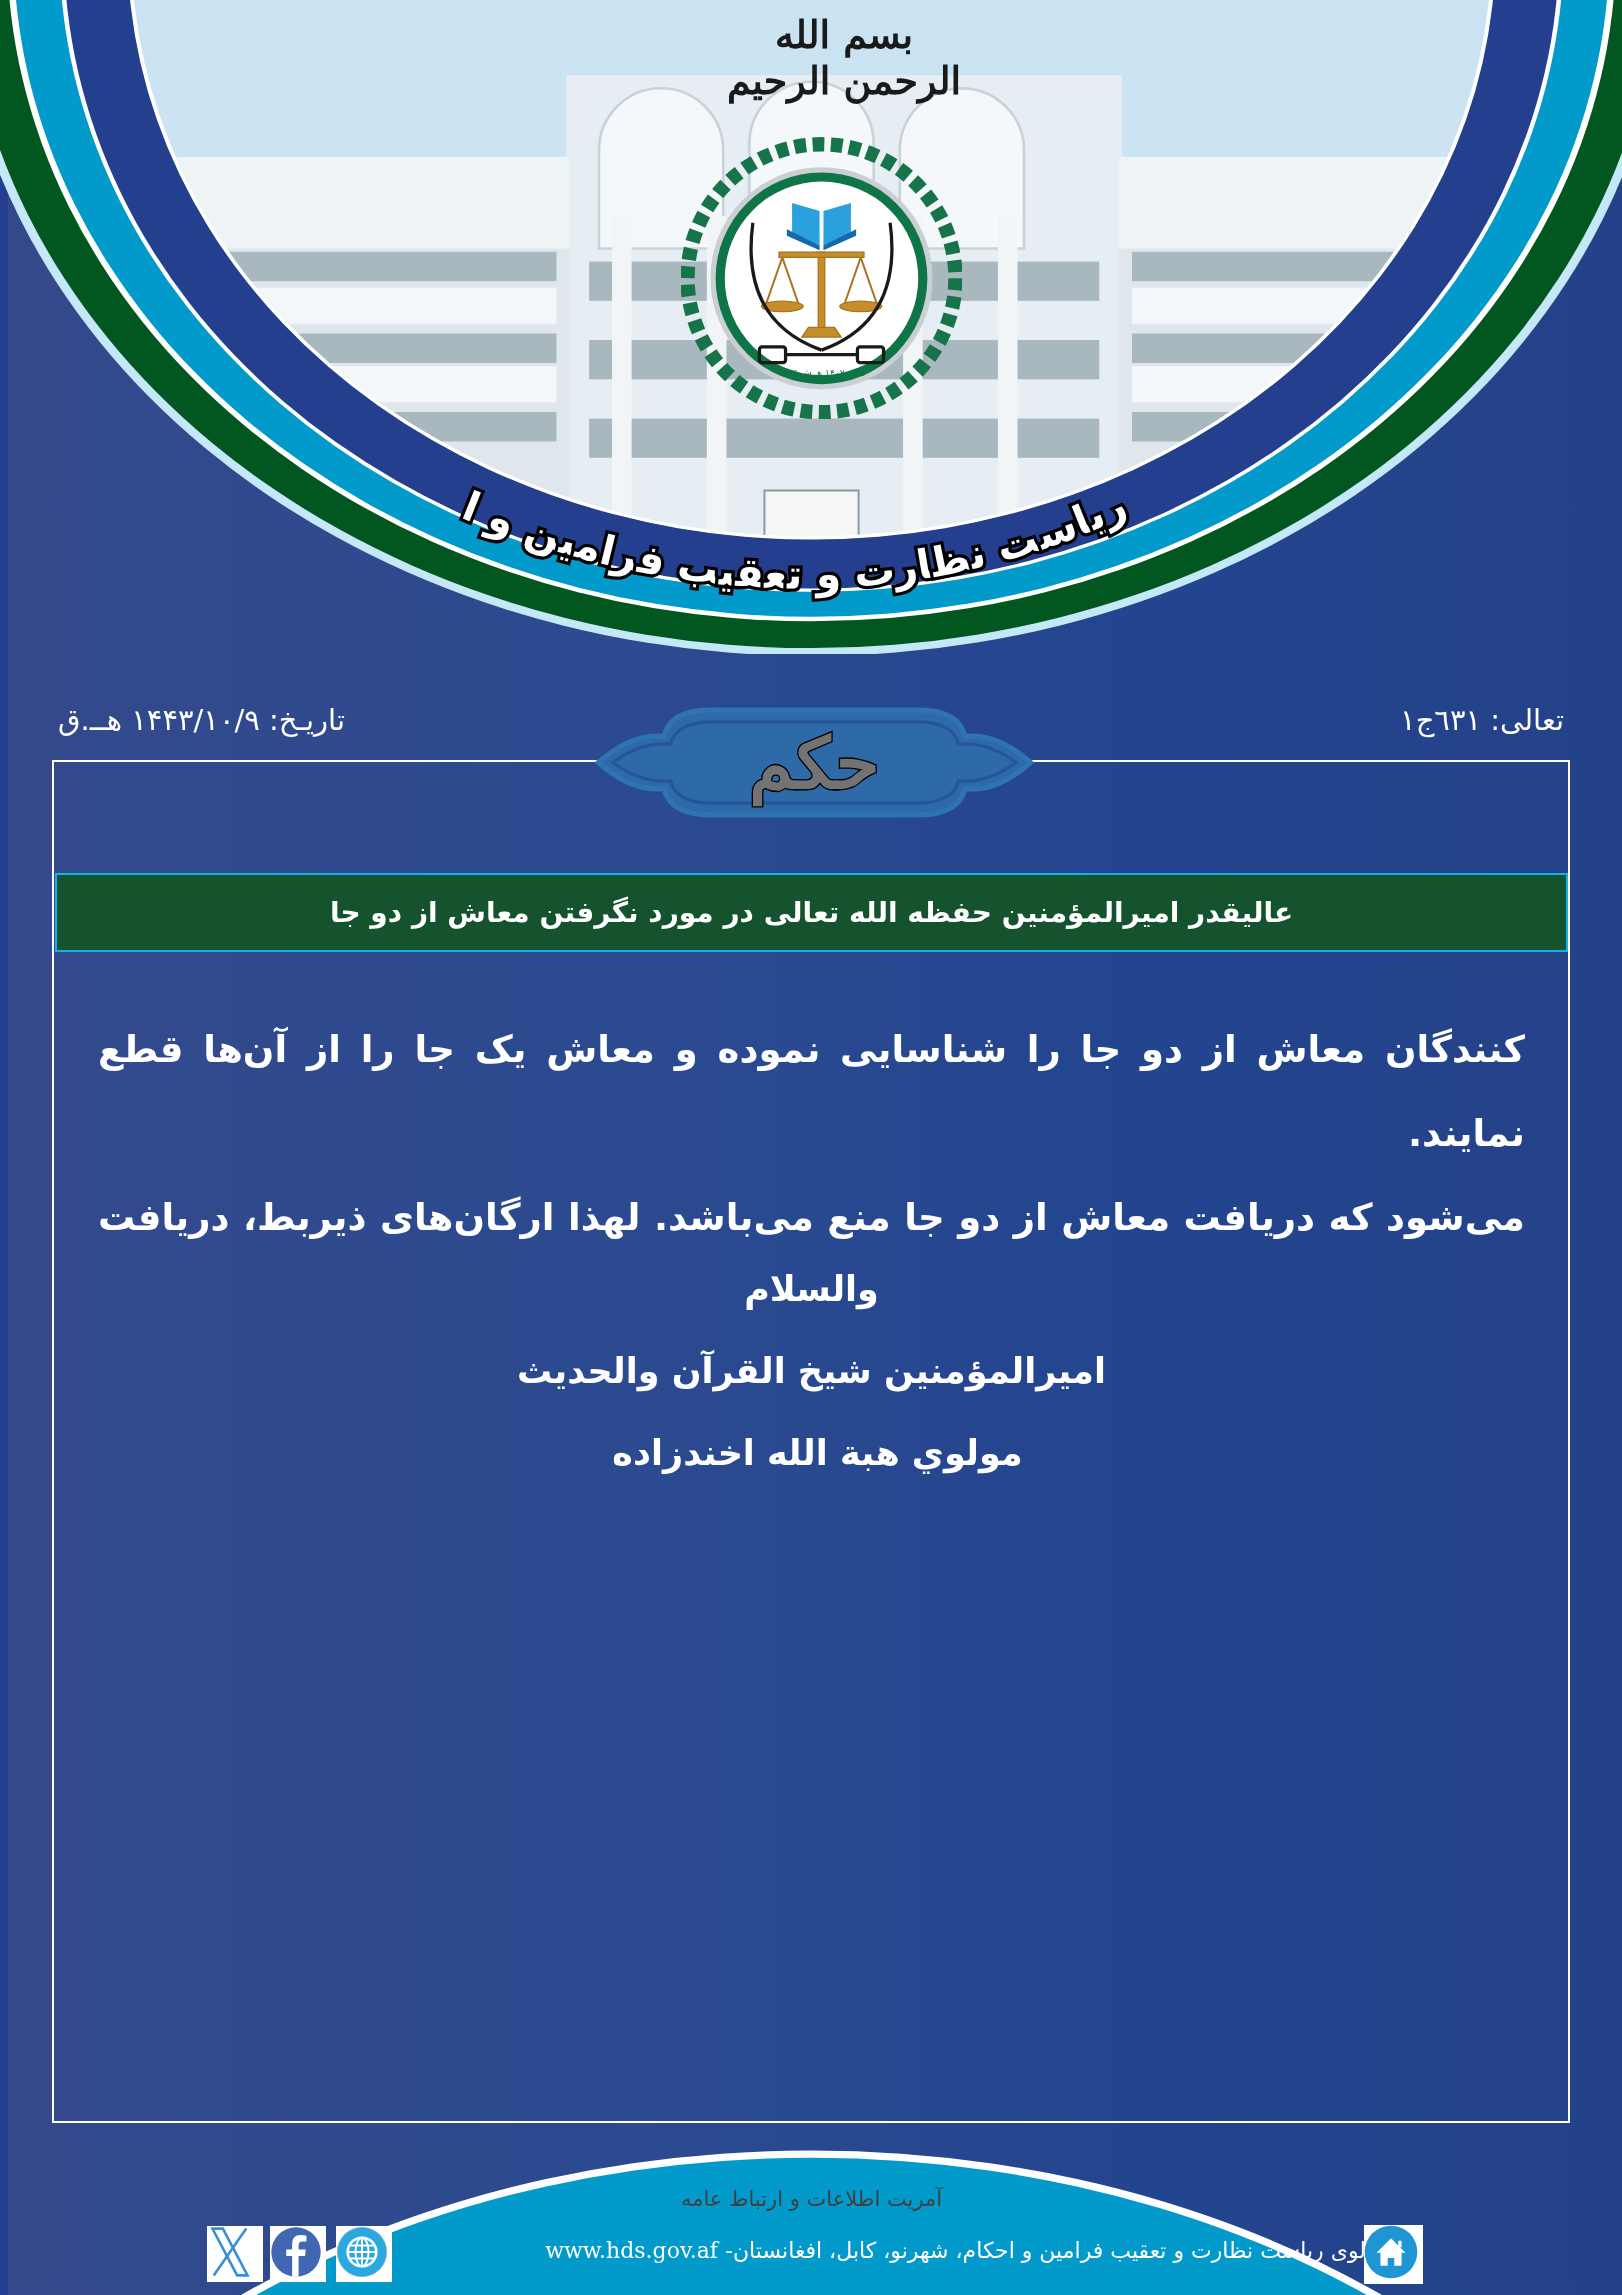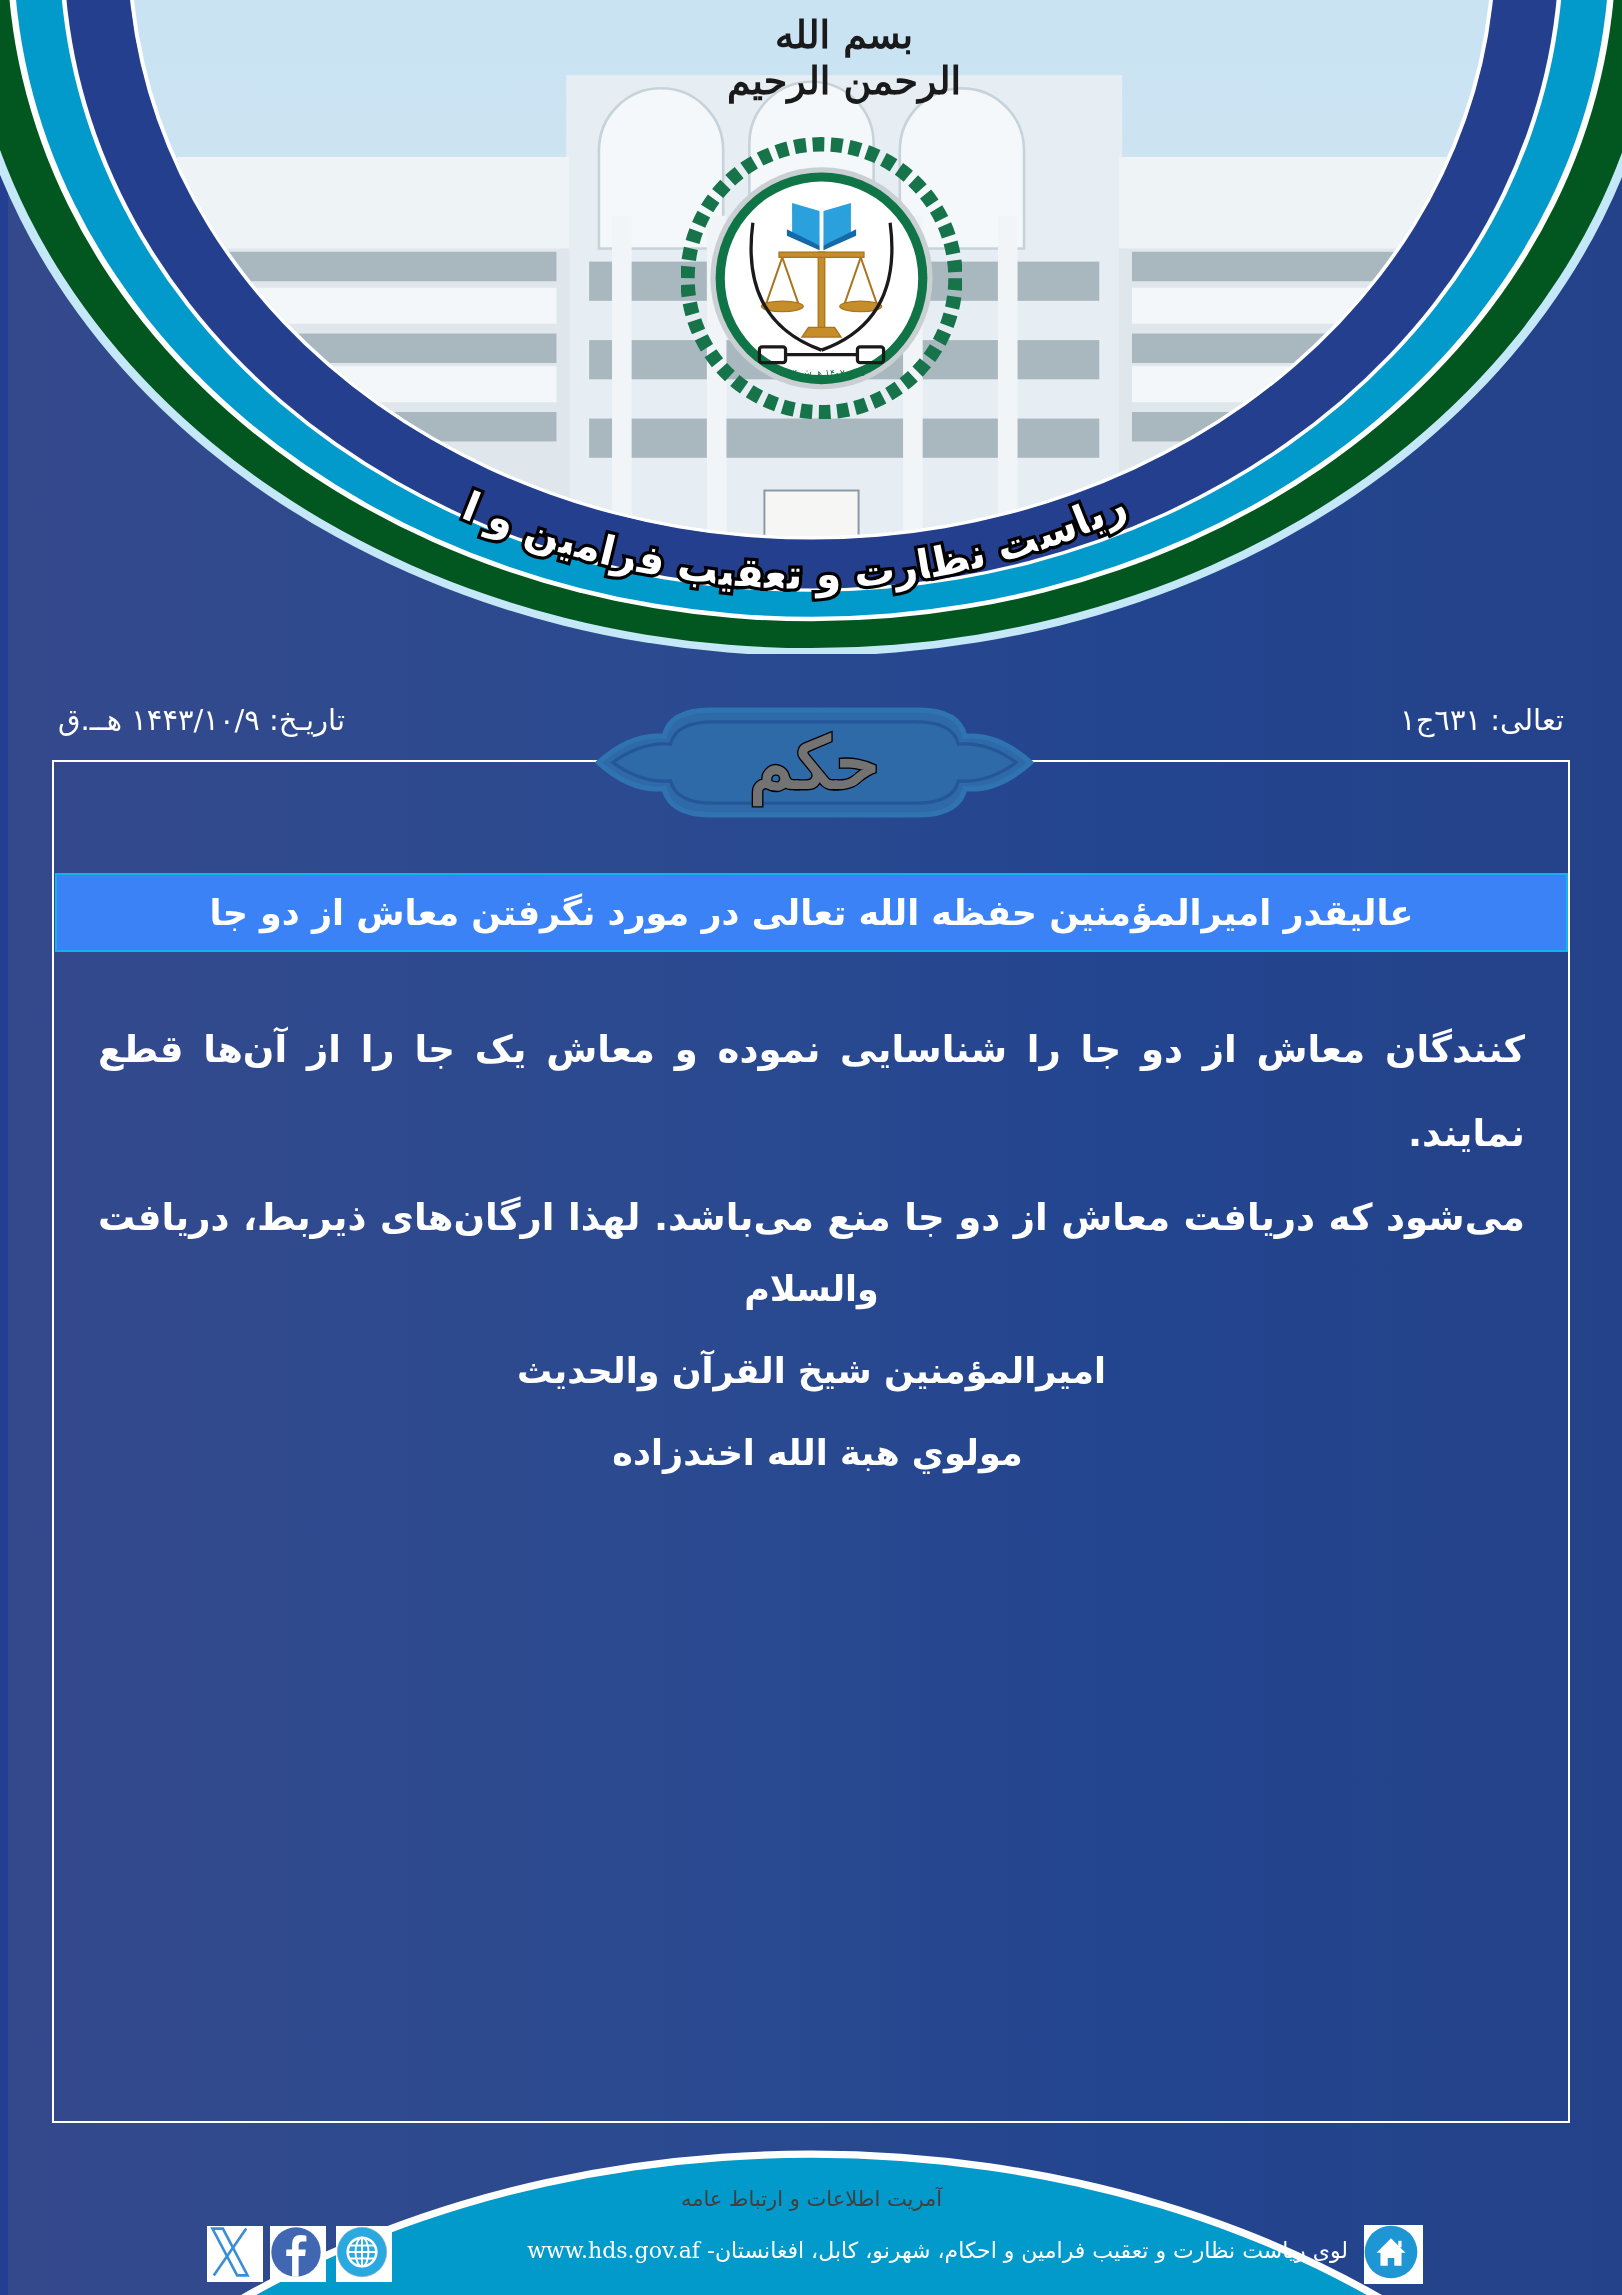--- a/index.html
+++ b/index.html
@@ -47,23 +47,23 @@
       position: absolute; left: 0; top: 0; width: 445px; height: 131px;
       display: flex; align-items: center; justify-content: center;
       font-size: 71px; font-weight: bold; color: #737373;
       font-family: "DejaVu Serif", serif;
       -webkit-text-stroke: 2.6px #000;
       paint-order: stroke fill;
       direction: rtl;
     }
     .subject-bar {
       position: absolute; left: 55px; top: 873px; width: 1513px; height: 79px;
-      background: #3b82f6; border: 2.6px solid #11b3e8;
+      background: #14532d; border: 2.6px solid #11b3e8;
       display: flex; align-items: center; justify-content: center;
-      font-size: 35px; font-weight: bold; direction: rtl;
+      font-size: 28px; font-weight: bold; direction: rtl;
     }
     .body-text {
       position: absolute; left: 98px; top: 1008px; width: 1427px;
       direction: rtl; text-align: justify; text-align-last: justify;
       font-size: 37px; font-weight: bold; line-height: 84px;
     }
     .body-text p { text-align: justify; text-align-last: justify; }
     .closing {
       position: absolute; left: 0; width: 1623px; text-align: center; direction: rtl;
       font-size: 35px; font-weight: bold;
@@ -73,21 +73,21 @@
     .closing.sig2 { top: 1433px; padding-left: 12px; }
 
     
     .footer { position: absolute; left: 0; top: 2146px; width: 1623px; height: 149px; overflow: hidden; }
     .footer svg { position: absolute; left: 0; top: 0; }
     .footer-dept {
       position: absolute; left: 0; top: 41px; width: 1623px; text-align: center;
       font-size: 21px; direction: rtl; color: #404040;
     }
     .footer-address {
-      position: absolute; left: 458px; top: 92px; width: 890px; text-align: right;
+      position: absolute; left: 476px; top: 92px; width: 890px; text-align: right;
       font-size: 22px; direction: rtl; color: #ffffff; white-space: nowrap;
     }
     .footer-url { direction: ltr; unicode-bidi: embed; font-family: "DejaVu Serif", serif; }
     .icon-box {
       position: absolute; top: 80px; width: 56px; height: 56px; background: #ffffff;
       display: flex; align-items: center; justify-content: center;
     }
     .icon-x { left: 207px; }
     .icon-fb { left: 270px; }
     .icon-web { left: 336px; }

